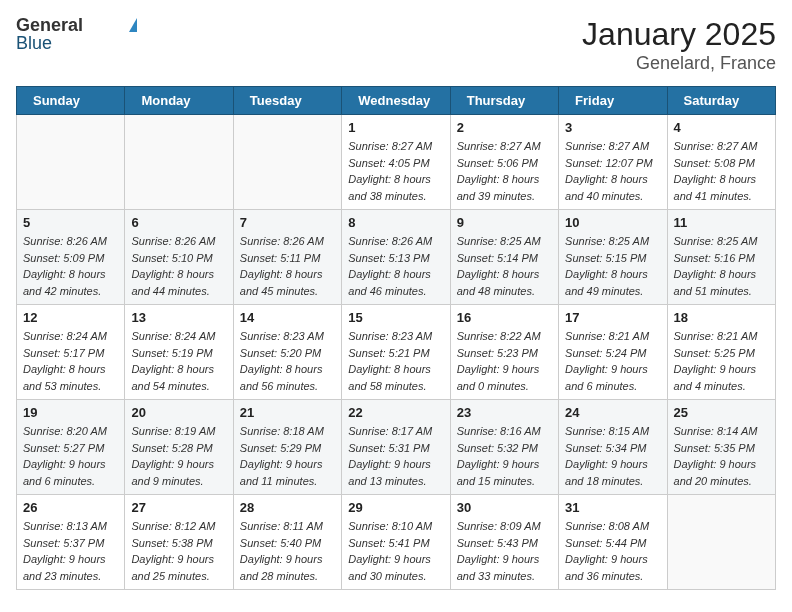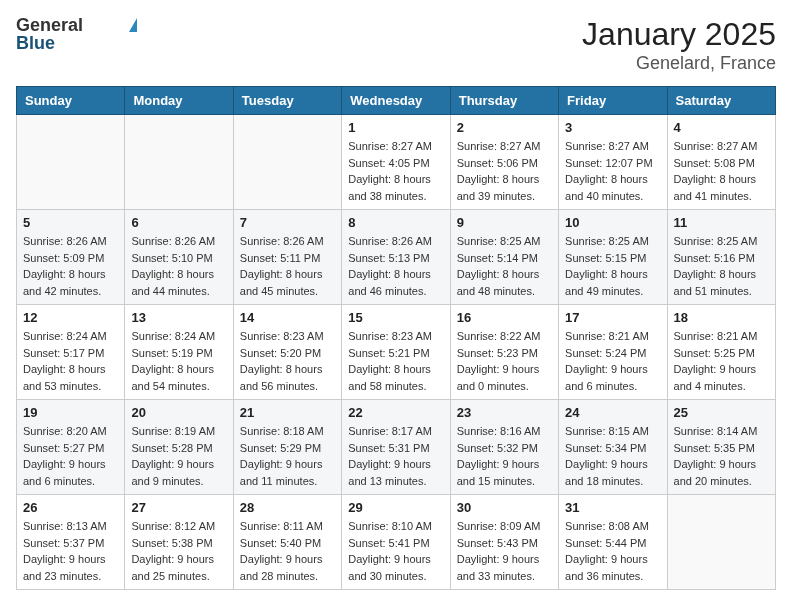--- a/index.html
+++ b/index.html
@@ -22,21 +22,21 @@
       align-items: flex-start;
     }
     .logo-general {
       font-size: 18px;
       font-weight: bold;
       color: #333;
       line-height: 1;
     }
     .logo-blue {
       font-size: 18px;
-      font-weight: bold;
+      font-weight: normal;
       color: #1a5276;
       line-height: 1;
     }
     .logo-icon {
       display: inline-block;
       width: 0;
       height: 0;
       border-left: 8px solid transparent;
       border-right: 0px solid transparent;
       border-bottom: 14px solid #2e86c1;
@@ -62,21 +62,21 @@
     }
     .calendar {
       width: 100%;
       border-collapse: collapse;
       border: 1px solid #bbb;
     }
     .calendar th {
       background: #2471a3;
       color: #fff;
       text-align: left;
-      padding: 6px 8px;
+      padding: 6px 16px;
       font-size: 13px;
       border: 1px solid #1a5276;
     }
     .calendar td {
       vertical-align: top;
       padding: 5px 6px;
       border: 1px solid #ccc;
       font-size: 11px;
       color: #333;
       width: calc(100% / 7);
@@ -87,20 +87,21 @@
       background: #f4f6f7;
     }
     .day-num {
       font-size: 13px;
       font-weight: bold;
       color: #222;
       margin-bottom: 3px;
     }
     .cell-content {
       line-height: 1.5;
+      font-style: italic;
     }
     .empty-cell {
       background: #f9f9f9 !important;
     }
   </style>
 </head>
 <body>
 
 <div class="header">
   <div class="logo">

